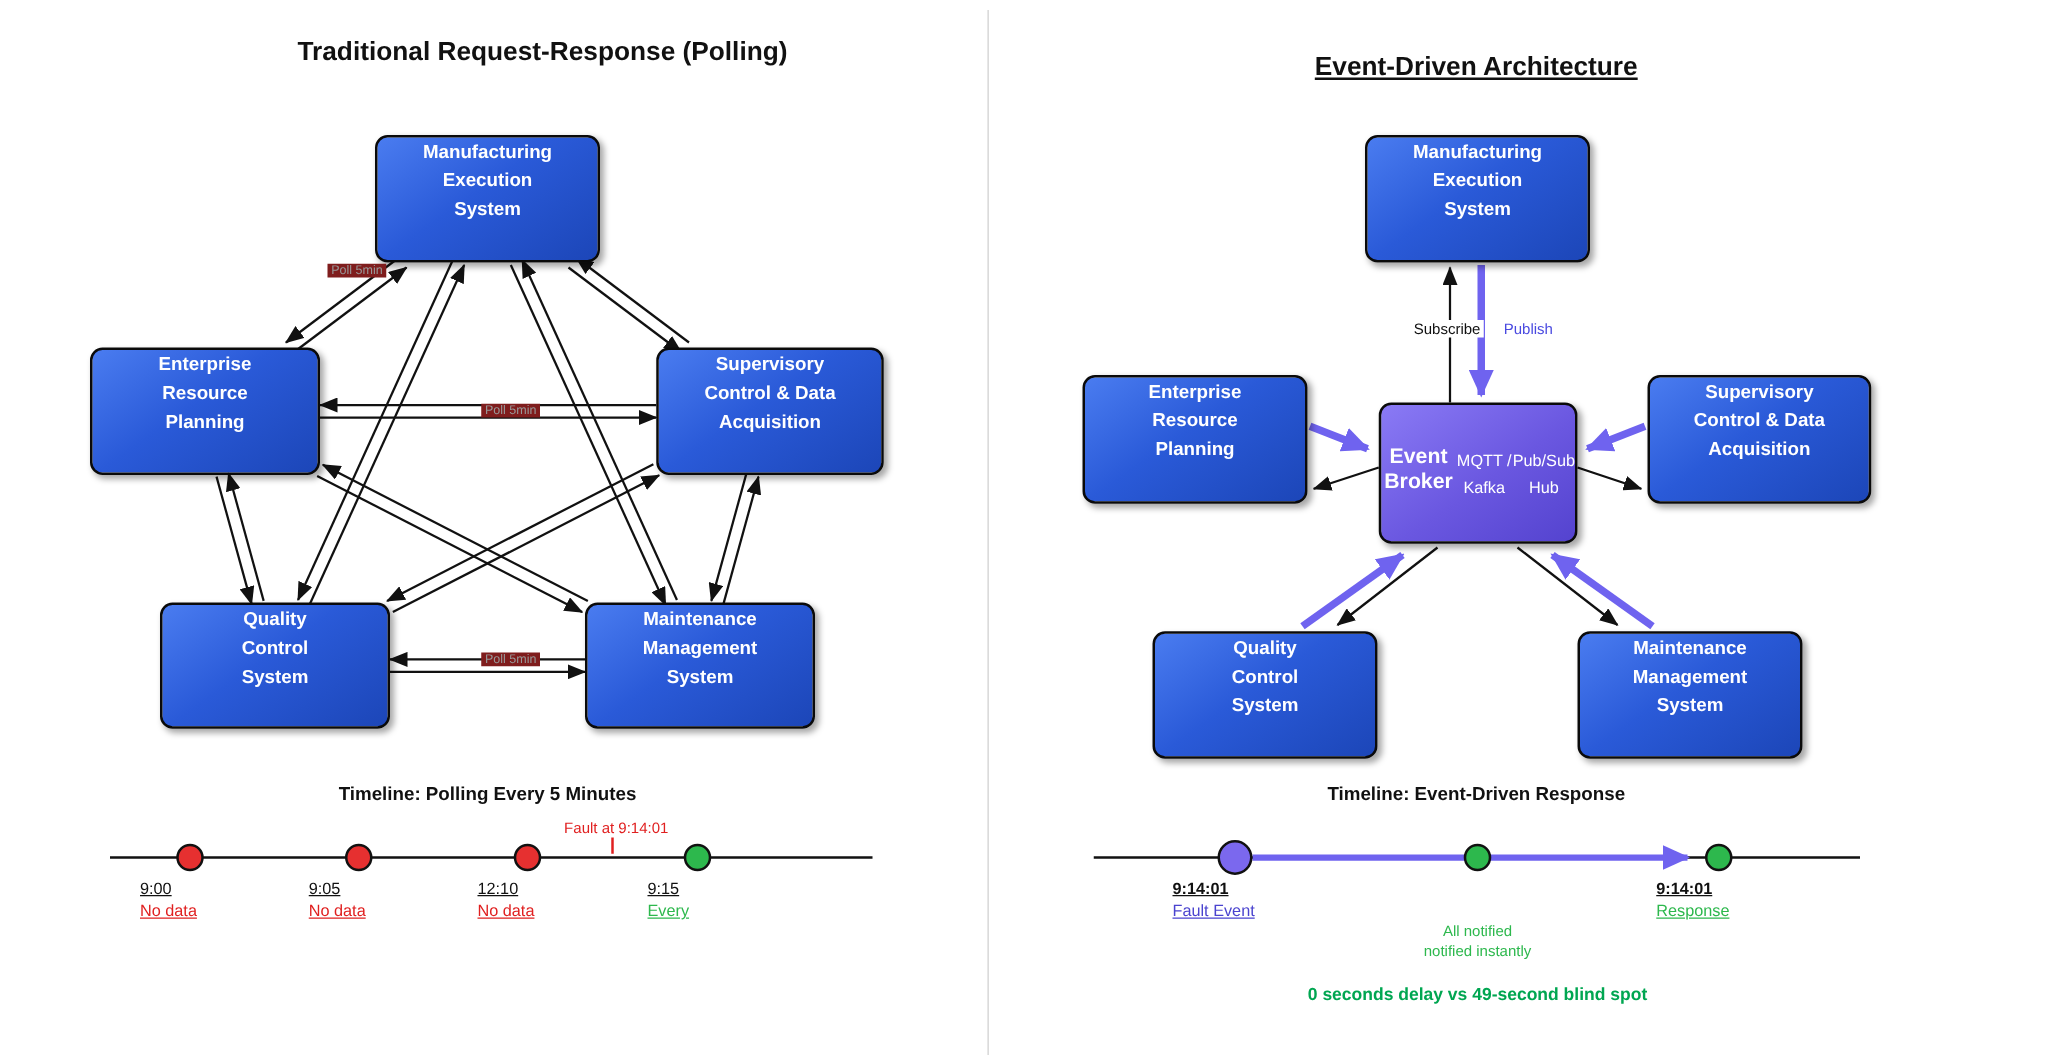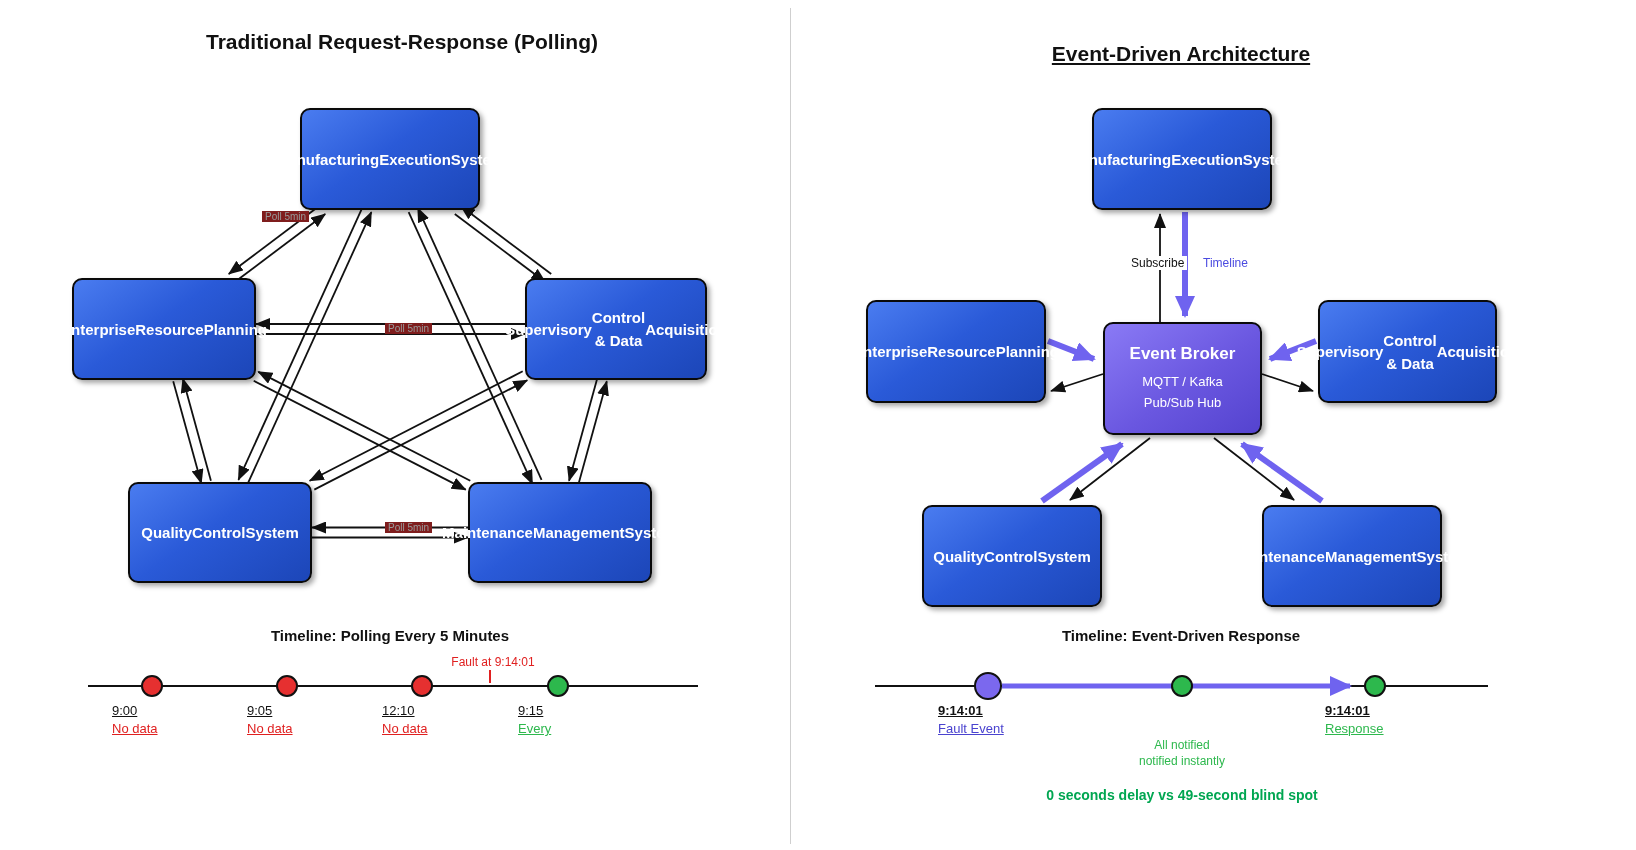--- a/index.html
+++ b/index.html
@@ -12,29 +12,29 @@
   }
   .divider { position:absolute; left:790px; top:8px; width:1px; height:836px; background:#cfcfcf; }
 
   svg.layer { position:absolute; left:0; top:0; pointer-events:none; }
 
   .node {
     position:absolute; box-sizing:border-box;
     background:linear-gradient(145deg, #4a7cf0 0%, #2a5ad8 45%, #1c46b8 100%);
     border:2px solid #0a0a0a; border-radius:10px;
     box-shadow:3px 3px 5px rgba(0,0,0,0.35);
-    display:flex; align-items:center; justify-content:center;
+    display:flex; flex-direction:column; align-items:center; 
     color:#ffffff; font-weight:bold; font-size:15px; line-height:23px; text-align:center;
   }
   .broker {
     position:absolute; box-sizing:border-box;
     background:linear-gradient(145deg, #8a7af5 0%, #6a57e0 55%, #5443cf 100%);
     border:2px solid #0a0a0a; border-radius:10px;
     box-shadow:3px 3px 5px rgba(0,0,0,0.35);
-    display:flex; flex-direction:column; align-items:center; justify-content:center;
+    display:flex; align-items:center; justify-content:center;
     color:#ffffff; text-align:center;
   }
   .broker-title { font-weight:bold; font-size:17px; margin-bottom:7px; }
   .broker-sub { font-size:13px; line-height:21px; }
 
   .poll-label {
     position:absolute; font-size:10px; color:#999999; background:#7f1d1d; padding:0 3px;
   }
   .edge-label { position:absolute; font-size:12px; padding:0 3px; background:#ffffff; }
   .edge-label.subscribe { color:#111111; }
@@ -112,21 +112,21 @@
       <line x1="88" y1="686" x2="698" y2="686" stroke="#111111" stroke-width="2"></line>
       <line x1="490" y1="670" x2="490" y2="683" stroke="#e02020" stroke-width="2"></line>
     </g>
 
     <g>
       <line x1="875" y1="686" x2="1488" y2="686" stroke="#111111" stroke-width="2"></line>
       <line x1="1002" y1="686" x2="1350" y2="686" stroke="#6f63ef" stroke-width="5" marker-end="url(#ahp)"></line>
     </g>
   </svg>
 
-  <div class="panel-title" style="left:12px; top:30px; width:780px;">Traditional Request-Response (Polling)</div>
+  <div class="panel-title" style="left:0; top:30px; width:780px;padding-left:44px;">Traditional Request-Response (Polling)</div>
   <div class="panel-title" style="left:781px; top:42px; width:800px;text-decoration:underline;">Event-Driven Architecture</div>
   <div class="divider"></div>
 
   <div class="node" style="left:300px; top:108px; width:180px; height:102px;">
     <div>Manufacturing</div>
     <div>Execution</div>
     <div>System</div>
   </div>
   <div class="node" style="left:72px; top:278px; width:184px; height:102px;">
     <div>Enterprise</div>
@@ -179,21 +179,21 @@
     <div>System</div>
   </div>
 
   <div class="broker" style="left:1103px; top:322px; width:159px; height:113px;">
     <div class="broker-title">Event Broker</div>
     <div class="broker-sub">MQTT / Kafka</div>
     <div class="broker-sub">Pub/Sub Hub</div>
   </div>
 
   <div class="edge-label subscribe" style="left:1128px; top:256px;">Subscribe</div>
-  <div class="edge-label publish" style="left:1200px; top:256px;">Timeline</div>
+  <div class="edge-label publish" style="left:1200px; top:256px;">Publish</div>
 
   <div class="tl-title" style="left:0; top:627px; width:780px;">Timeline: Polling Every 5 Minutes</div>
   <div class="fault-note" style="left:433px; top:655px; width:120px;">Fault at 9:14:01</div>
 
   <div class="dot red" style="left:141px; top:675px;"></div>
   <div class="dot red" style="left:276px; top:675px;"></div>
   <div class="dot red" style="left:411px; top:675px;"></div>
   <div class="dot green" style="left:547px; top:675px;"></div>
 
   <div class="tl-text" style="left:112px; top:703px; width:80px;">9:00</div>

